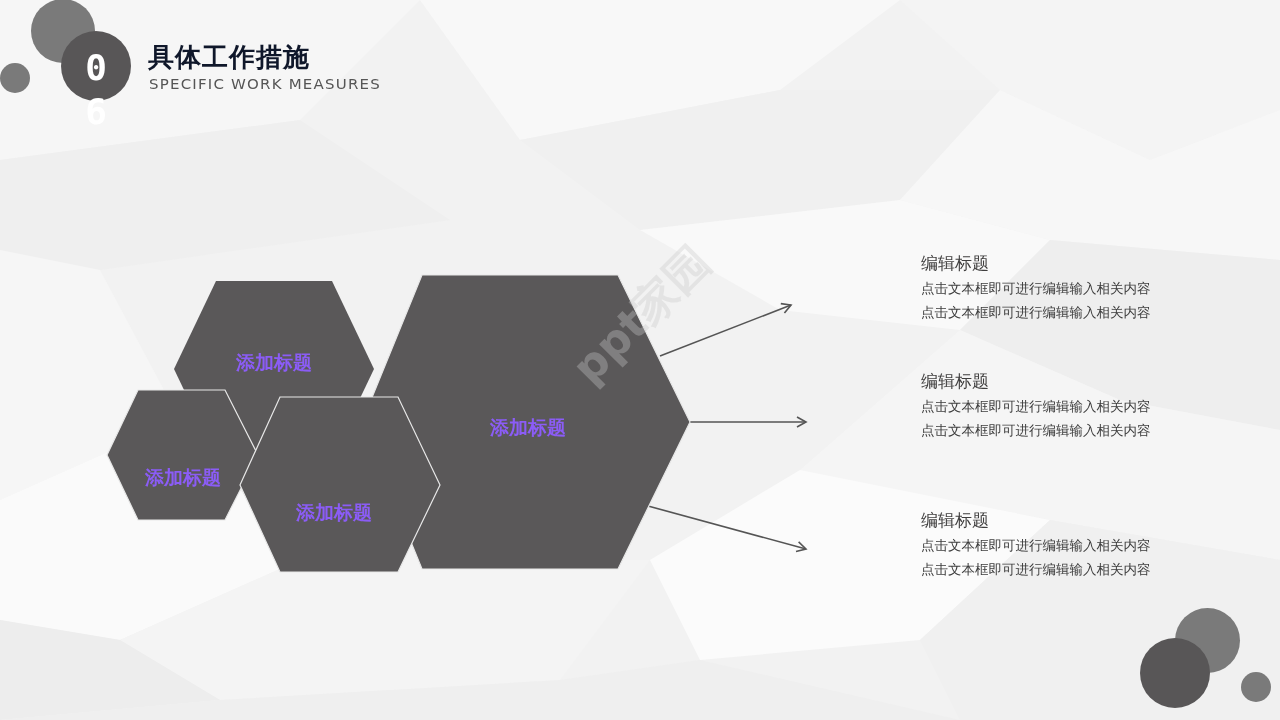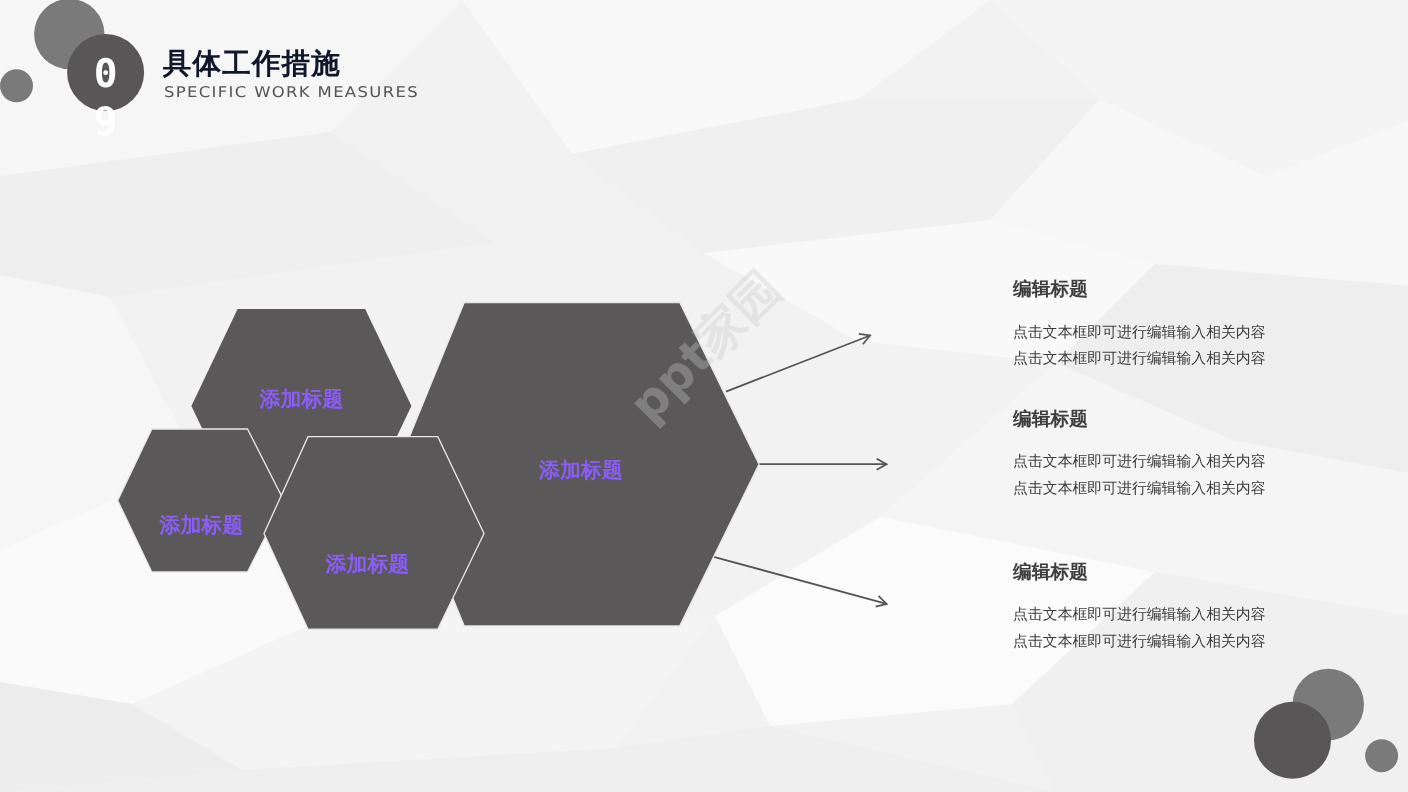--- a/index.html
+++ b/index.html
@@ -28,22 +28,22 @@
       font-size: 15px; color: #555; letter-spacing: 1.2px;
       font-family: "DejaVu Sans", sans-serif; font-weight: normal;
       transform: scaleY(0.9); transform-origin: left top;
     }
     svg.diagram { position: absolute; left: 0; top: 0; }
     .hex-label {
       position: absolute; color: #8b5cf6; font-size: 19px; font-weight: bold;
       white-space: nowrap; transform: translate(-50%, -50%);
     }
     .item { position: absolute; left: 921px; width: 250px; }
-    .item-title { font-size: 17px; font-weight: bold; color: #3f3e3e; line-height: 24px; }
-    .item-text { font-size: 13.5px; color: #3c3c3c; line-height: 23.5px; margin-top: 16px; width: 240px; }
+    .item-title { font-size: 17px; font-weight: normal; color: #3f3e3e; line-height: 24px; }
+    .item-text { font-size: 13.5px; color: #3c3c3c; line-height: 23.5px; margin-top: 2px; width: 240px; }
     .watermark {
       position: absolute; left: 560px; top: 355px; color: rgba(200,200,200,0.35);
       font-size: 44px; font-weight: bold; transform: rotate(-45deg); transform-origin: left top;
       font-family: "DejaVu Sans", sans-serif;
     }
   </style>
 </head>
 <body>
 
 <svg class="bg" width="1280" height="720" viewBox="0 0 1280 720">
@@ -62,21 +62,21 @@
   <polygon points="300,560 650,560 560,680 220,700 120,640" fill="#f4f4f4"></polygon>
   <polygon points="650,560 800,470 1050,520 920,640 700,660" fill="#fbfbfb"></polygon>
   <polygon points="1050,520 1280,560 1280,720 960,720 920,640" fill="#f0f0f0"></polygon>
   <polygon points="0,620 120,640 220,700 0,720" fill="#ededed"></polygon>
   <polygon points="220,700 560,680 700,660 960,720 0,720" fill="#efefef"></polygon>
 </svg>
 
 <div class="circle c-light" style="left:31px;top:-1px;width:64px;height:64px;"></div>
 <div class="circle c-light" style="left:0px;top:63px;width:30px;height:30px;"></div>
 <div class="circle c-dark" style="left:61px;top:31px;width:70px;height:70px;"></div>
-<div class="section-num">09</div>
+<div class="section-num">06</div>
 
 <div class="title-cn">具体工作措施</div>
 <div class="title-en">SPECIFIC WORK MEASURES</div>
 
 <svg class="diagram" width="1280" height="720" viewBox="0 0 1280 720">
   <defs>
     <marker id="arrowhead" markerWidth="12" markerHeight="12" refX="10" refY="6" orient="auto" markerUnits="userSpaceOnUse">
       <path d="M1,1 L10,6 L1,11" fill="none" stroke="#555" stroke-width="1.6"></path>
     </marker>
   </defs>

